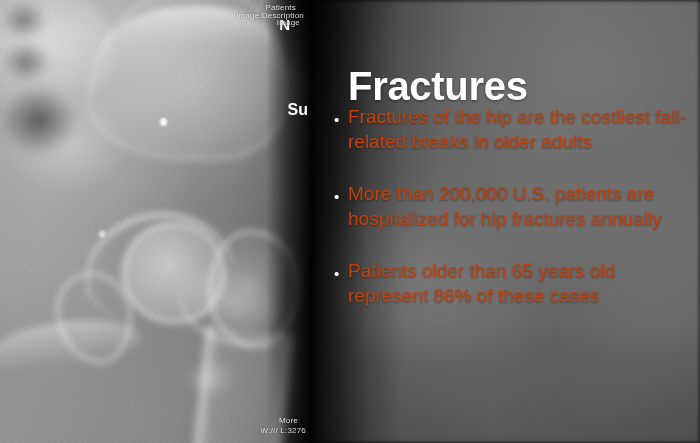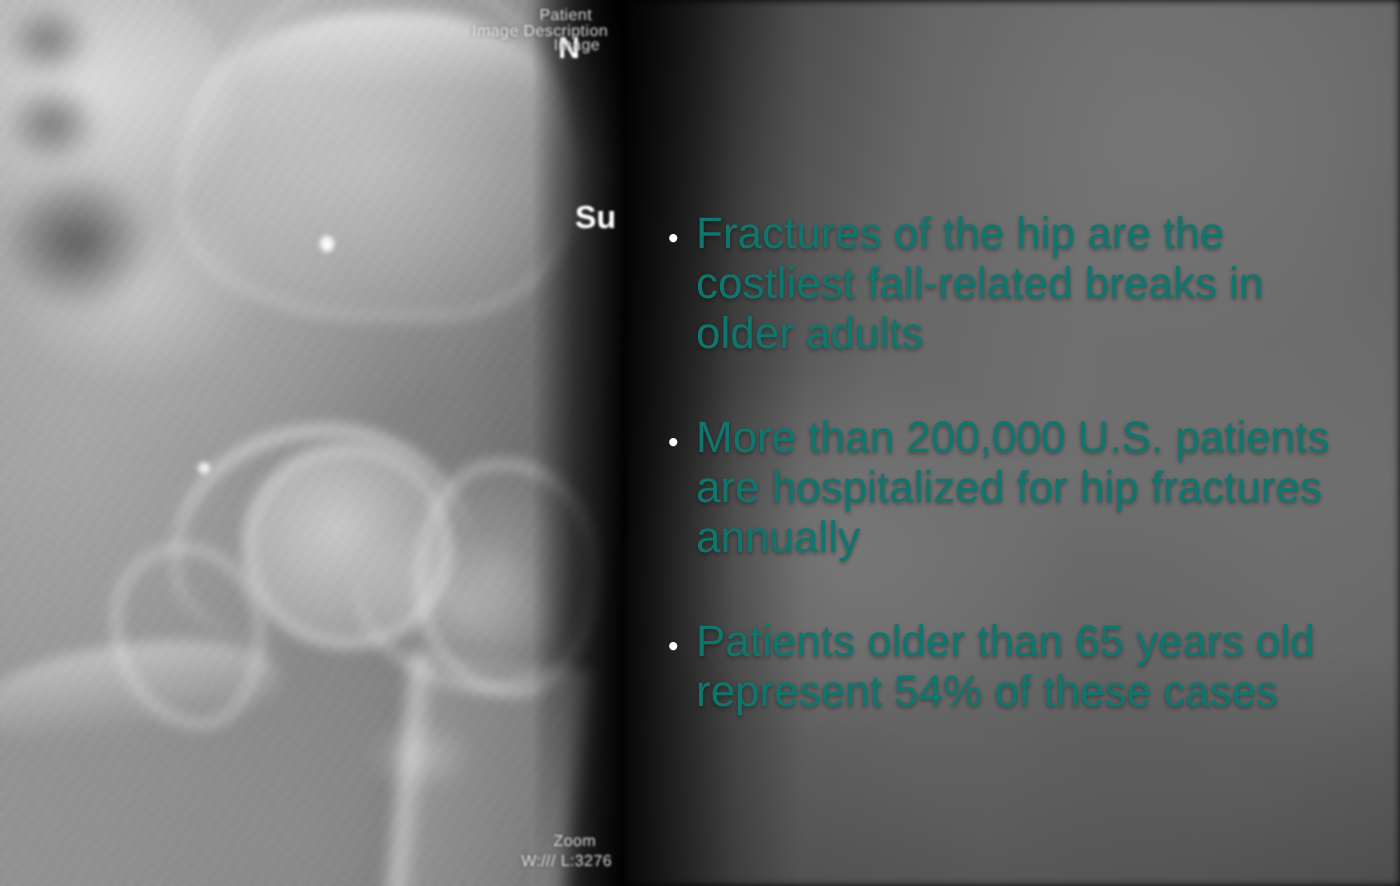--- a/index.html
+++ b/index.html
@@ -328,22 +328,22 @@
     flex: 0 0 auto;
     width: 14px;
     margin-top: 8px;
     color: #ffffff;
     font-size: 15px;
     line-height: 1;
     text-align: left;
   }
   .bullet-text {
     flex: 1 1 auto;
-    color: #0f766e;
-    font-size: 22px;
+    color: #c2410c;
+    font-size: 19px;
     line-height: 25px;
     font-weight: normal;
     text-shadow: 0 1px 2px rgba(0,0,0,.38);
   }
 </style>
 </head>
 <body>
 
 <div id="slide">
 
@@ -369,46 +369,47 @@
 
     <div class="calcification"></div>
     <div class="calcification-2"></div>
 
     <div class="xr-grain"></div>
     <div class="xr-soften"></div>
 
     <div class="xr-collimation"></div>
     <div class="xr-collimation-top"></div>
 
-    <div class="dicom-text" id="dicom-patient">Patient</div>
+    <div class="dicom-text" id="dicom-patient">Patients</div>
     <div class="dicom-text" id="dicom-series">Image Description</div>
     <div id="dicom-orient-n">N</div>
     <div class="dicom-text" id="dicom-image">Image</div>
     <div id="dicom-side-marker">Su</div>
-    <div class="dicom-text" id="dicom-zoom">Zoom</div>
+    <div class="dicom-text" id="dicom-zoom">More</div>
     <div class="dicom-text" id="dicom-window">W:/// L:3276</div>
   </div>
 
   <div id="text-panel">
     <div class="tp-bg"></div>
     <div class="tp-left-shade"></div>
     <div class="tp-bottom-shade"></div>
 
     <div class="tp-content">
+      <h1 id="slide-title">Fractures</h1>
 
       <ul id="bullet-list">
         <li class="bullet-item">
           <span class="bullet-dot">•</span>
           <span class="bullet-text">Fractures of the hip are the costliest fall-related breaks in older adults</span>
         </li>
         <li class="bullet-item">
           <span class="bullet-dot">•</span>
           <span class="bullet-text">More than 200,000 U.S. patients are hospitalized for hip fractures annually</span>
         </li>
         <li class="bullet-item">
           <span class="bullet-dot">•</span>
-          <span class="bullet-text">Patients older than 65 years old represent 54% of these cases</span>
+          <span class="bullet-text">Patients older than 65 years old represent 86% of these cases</span>
         </li>
       </ul>
     </div>
   </div>
 
 </div>
 
 </body></html>

